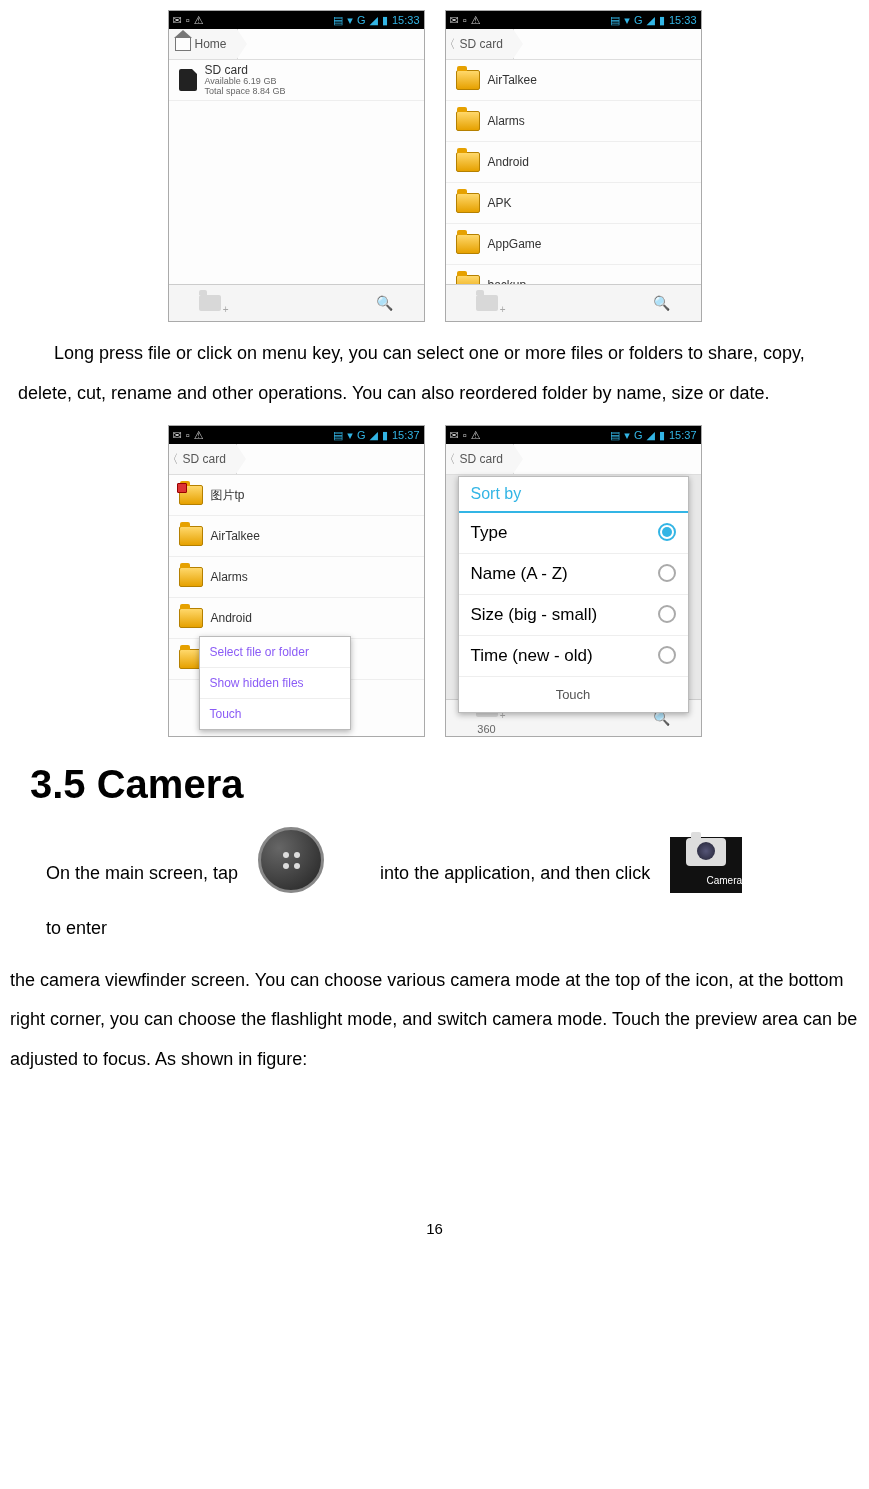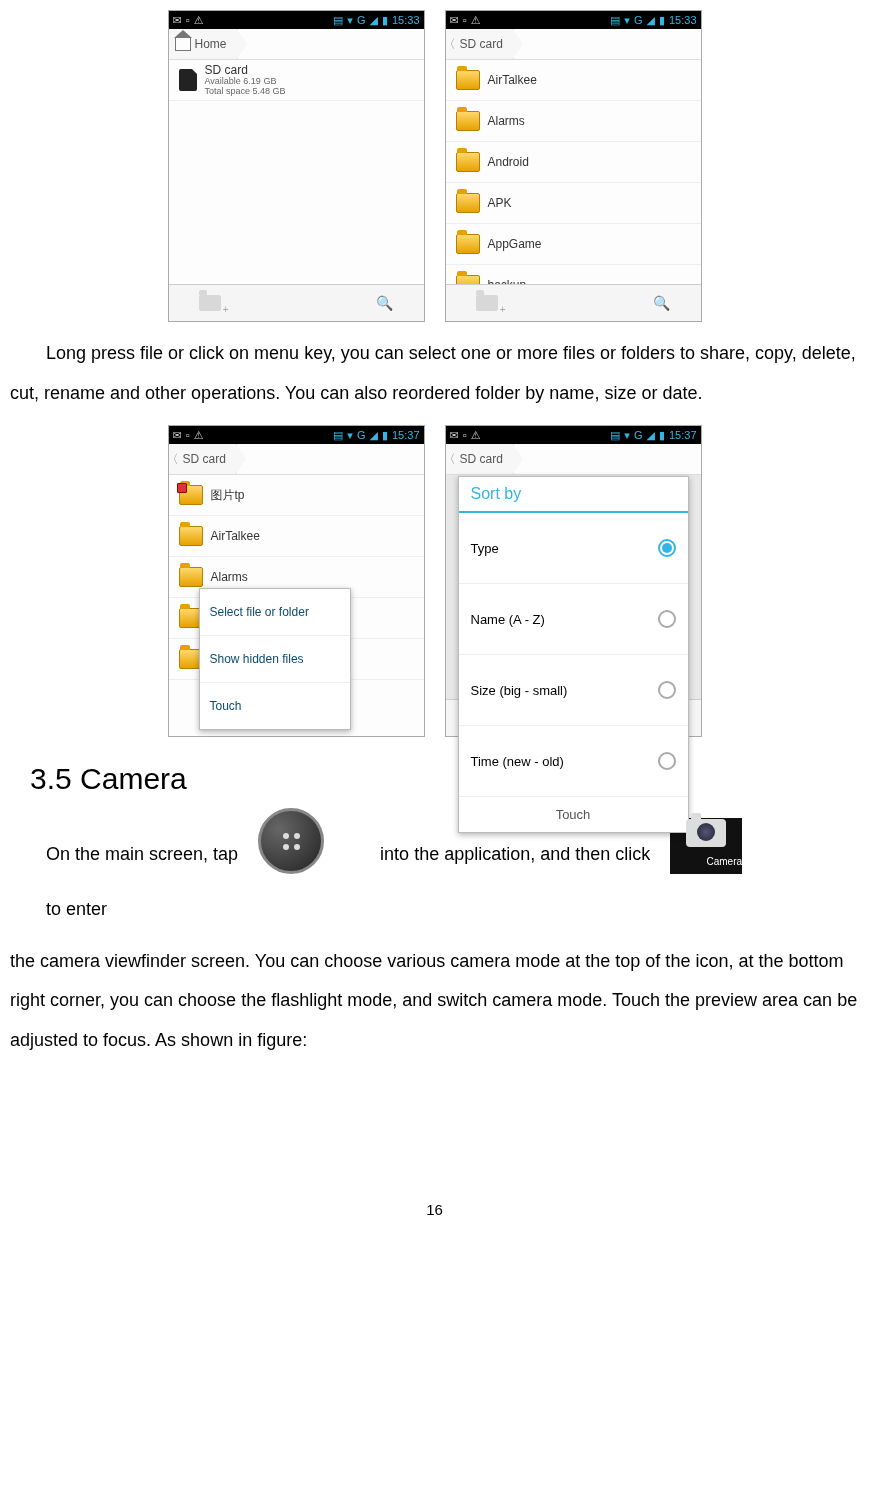--- a/index.html
+++ b/index.html
@@ -175,44 +175,44 @@
     background: #ccc;
     border-radius: 2px 2px 0 0;
   }
   .search-ic {
     color: #888;
     font-size: 14px;
   }
   .body-text {
     font-size: 18px;
     line-height: 2.2;
-    margin: 12px 0;
+    margin: 12px 8px;
     text-indent: 2em;
   }
   .heading {
     font-family: "SimHei", Arial, sans-serif;
-    font-size: 30px;
-    font-weight: normal;
-    margin: 25px 0 12px 20px;
+    font-size: 40px;
+    font-weight: bold;
+    margin: 25px 0 20px 20px;
   }
   
   .context-menu {
     position: absolute;
     bottom: 6px;
     left: 30px;
     width: 150px;
     background: #fff;
     border: 1px solid #bbb;
     box-shadow: 0 2px 6px rgba(0,0,0,0.3);
   }
   .cm-item {
-    padding: 16px 10px;
+    padding: 8px 10px;
     border-bottom: 1px solid #eee;
     font-size: 12px;
-    color: #0c4a6e;
+    color: #8b5cf6;
   }
   .cm-item:last-child { border-bottom: none; }
   
   .dialog-overlay {
     position: absolute;
     top: 50px;
     left: 12px;
     right: 12px;
     background: #fff;
     border: 1px solid #bbb;
@@ -220,24 +220,24 @@
   }
   .dlg-title {
     color: #33b5e5;
     padding: 8px 12px;
     font-size: 16px;
     border-bottom: 2px solid #33b5e5;
   }
   .dlg-row {
     display: flex;
     justify-content: space-between;
-    align-items: center;
-    padding: 26px 12px;
+    align-items: flex-start;
+    padding: 10px 12px;
     border-bottom: 1px solid #eee;
-    font-size: 13px;
+    font-size: 17px;
   }
   .radio {
     width: 14px;
     height: 14px;
     border: 2px solid #33b5e5;
     border-radius: 50%;
     display: inline-block;
     position: relative;
   }
   .radio.off { border-color: #aaa; }
@@ -400,21 +400,21 @@
           <span class="home-ic"></span>
           <span>Home</span>
         </div>
       </div>
       <div class="list">
         <div class="list-item">
           <span class="sd-ic"></span>
           <span class="item-text">
             <span>SD card</span>
             <span class="item-sub">Available 6.19 GB</span>
-            <span class="item-sub">Total space 5.48 GB</span>
+            <span class="item-sub">Total space 8.84 GB</span>
           </span>
         </div>
       </div>
       <div class="bottom-bar">
         <span class="newfolder-ic"></span>
         <span class="search-ic">🔍</span>
       </div>
     </div>
 
     <div class="phone">

